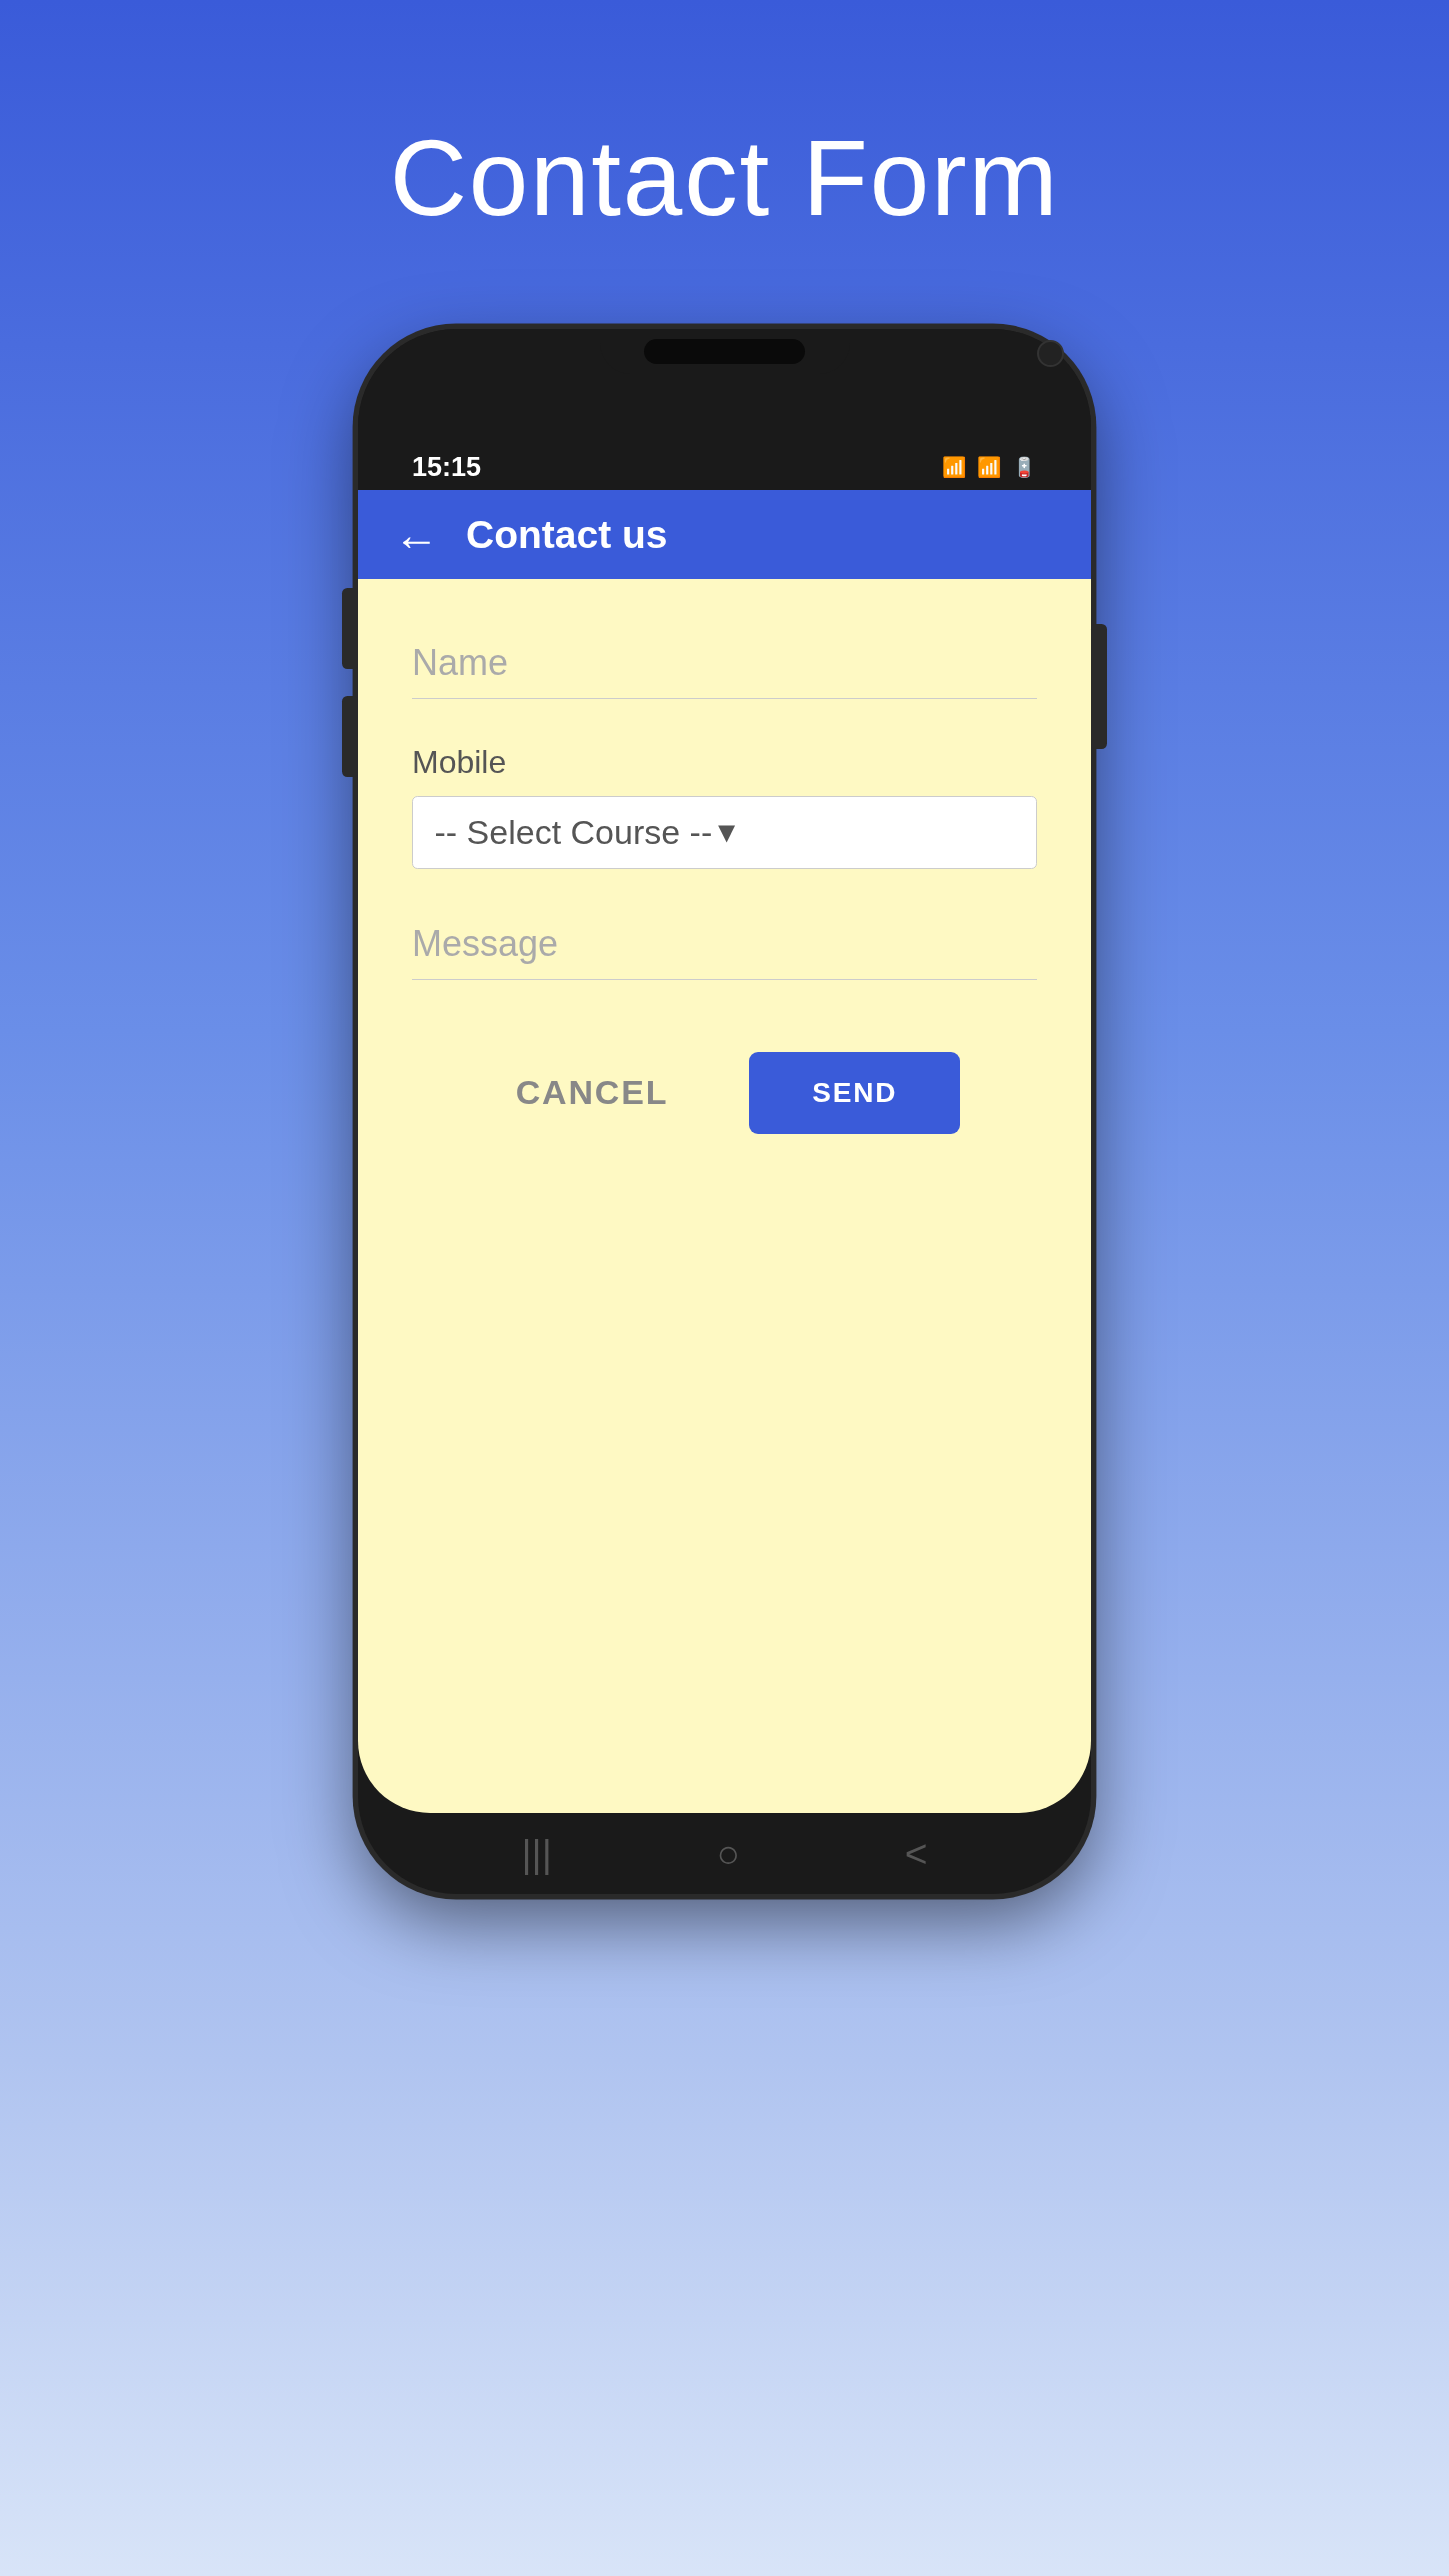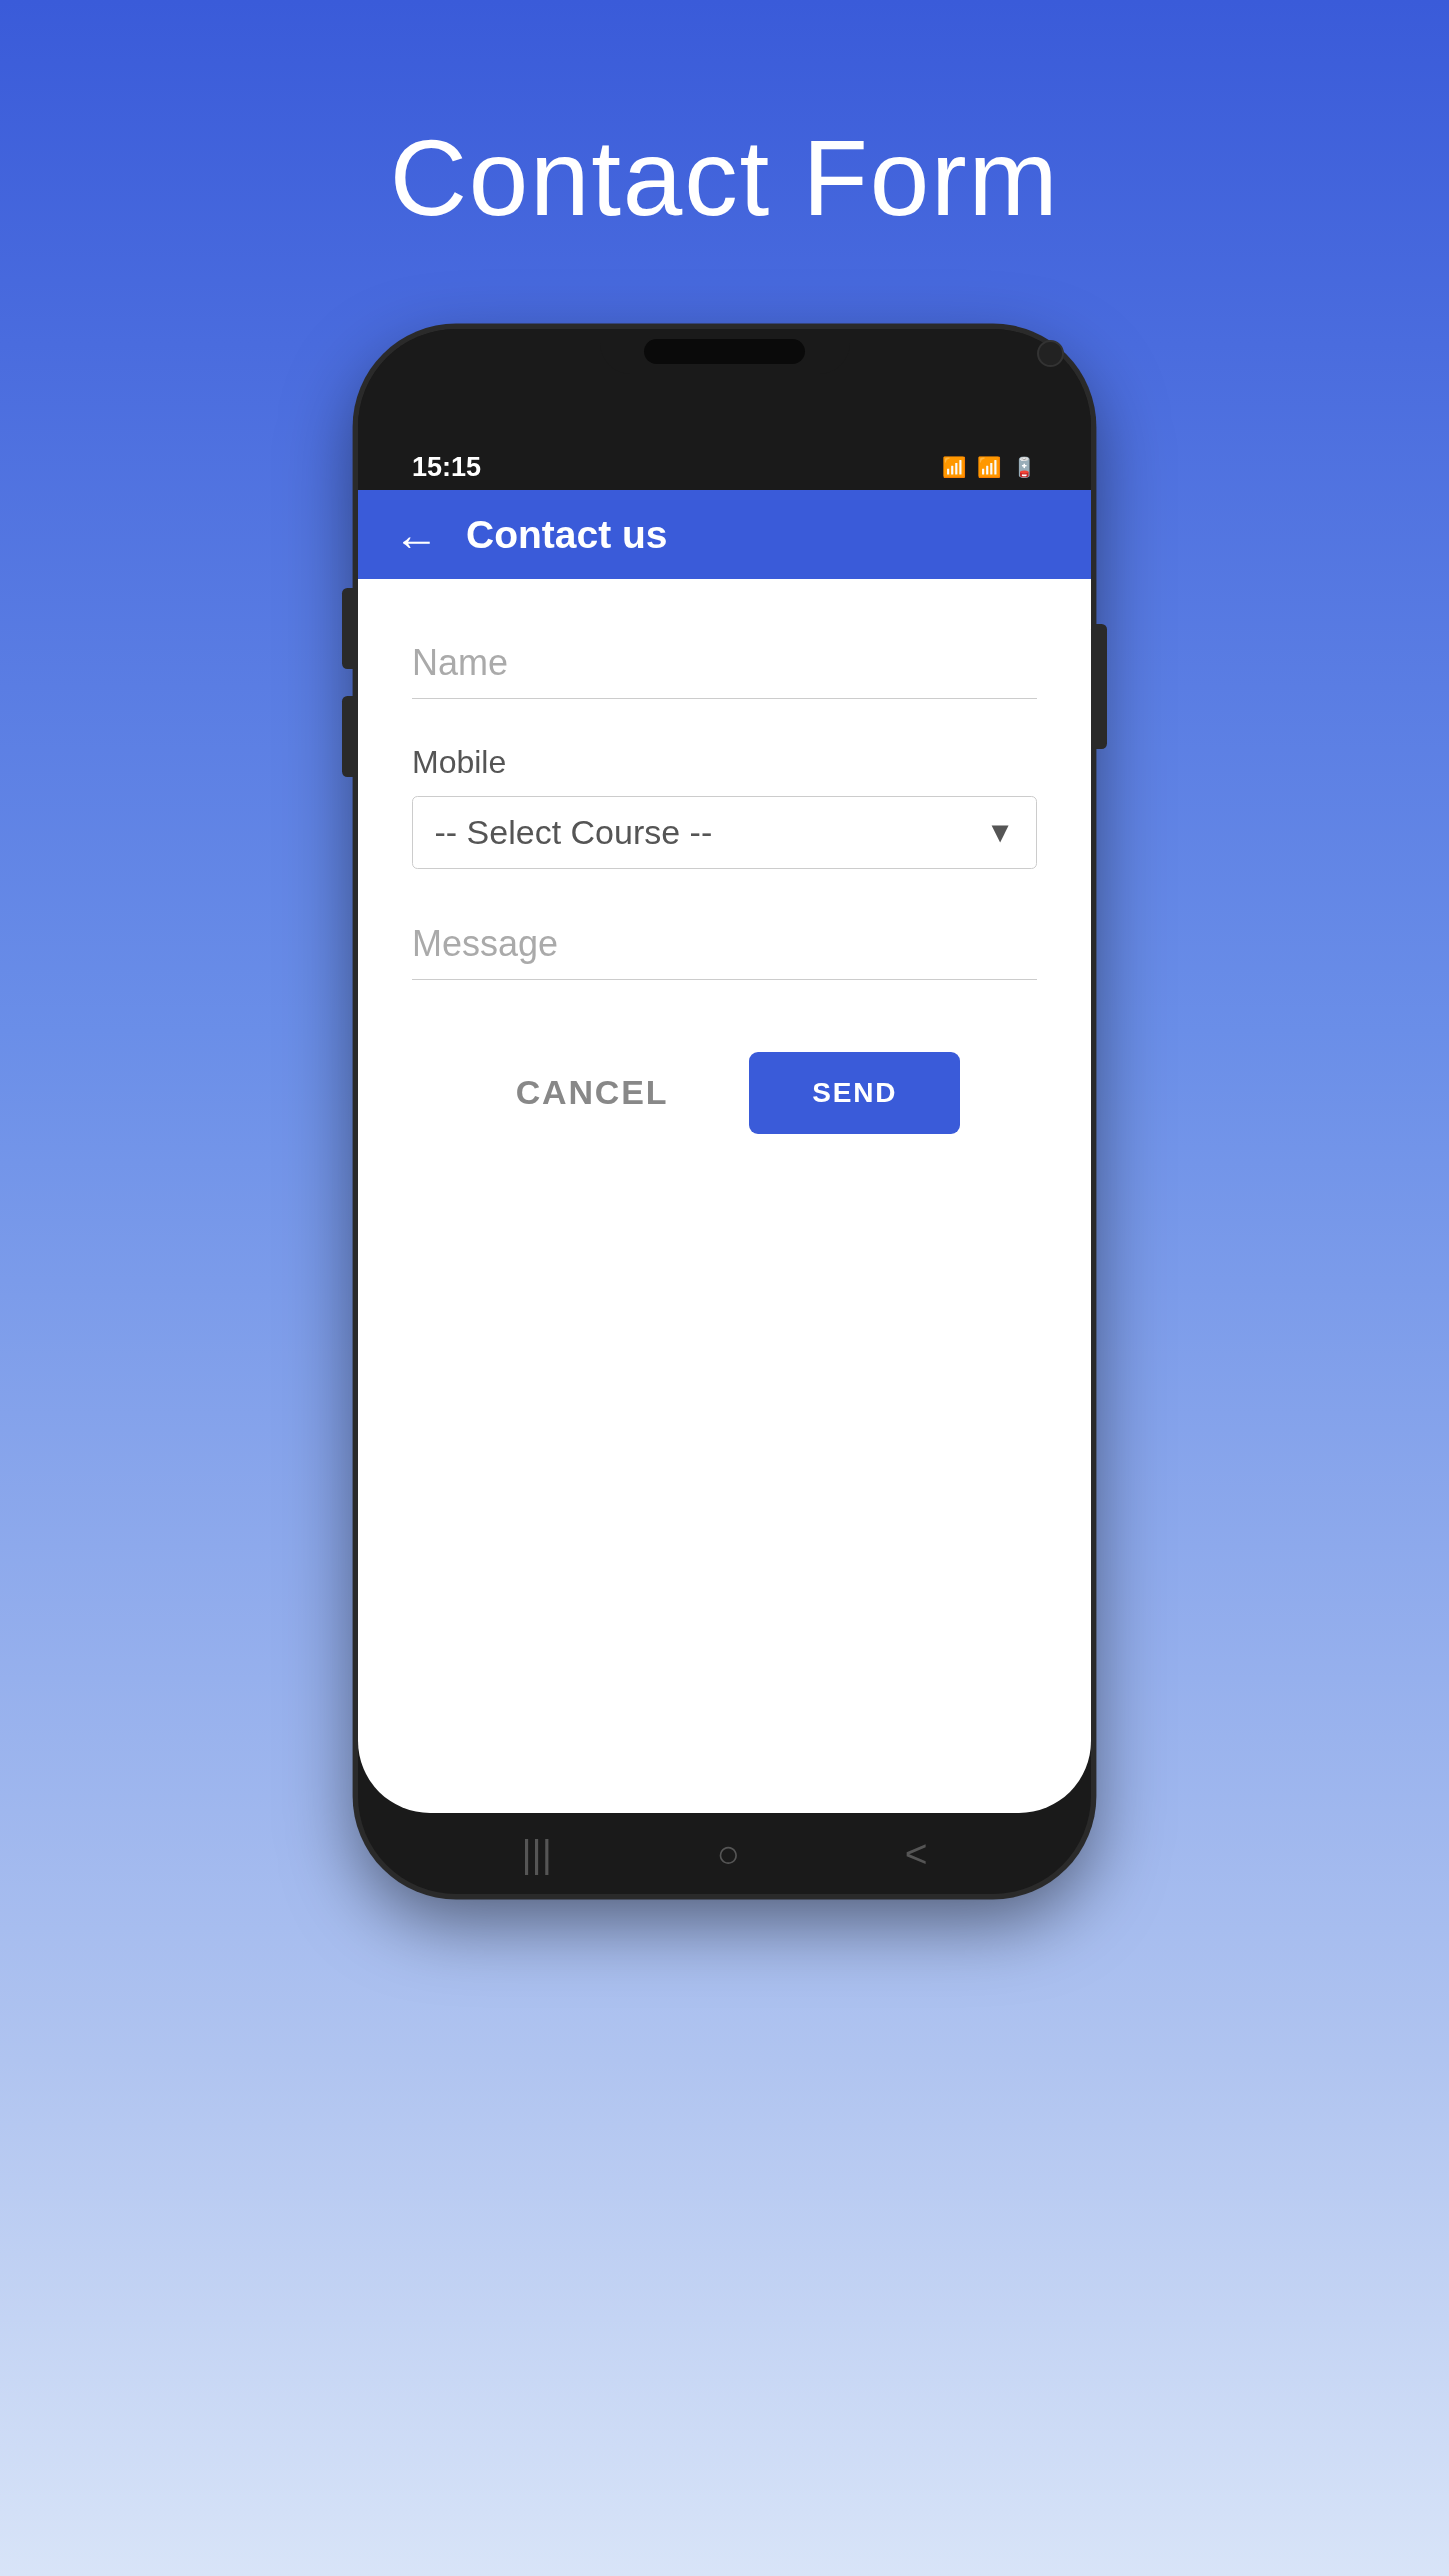--- a/index.html
+++ b/index.html
@@ -159,21 +159,21 @@
     .app-header-title {
       color: #fff;
       font-size: 39px;
       font-weight: 600;
     }
 
     
     .screen-content {
       width: 100%;
       flex: 1;
-      background: #ffffff;
+      background: #fef9c3;
       overflow: hidden;
       display: flex;
       flex-direction: column;
       padding: 54px 54px 36px 54px;
       border-radius: 0 0 72px 72px;
     }
 
     
     .form-field {
       margin-bottom: 45px;
@@ -200,21 +200,20 @@
       color: #555;
       margin-bottom: 14.3px;
       display: block;
     }
 
     .course-select-wrapper {
       border: 1.3px solid #ccc;
       border-radius: 5.4px;
       padding: 16px 21.5px;
       display: flex;
-      justify-content: space-between;
       align-items: center;
       background: #fff;
       cursor: pointer;
     }
 
     .course-select-text {
       font-size: 34px;
       color: #555;
     }
 

